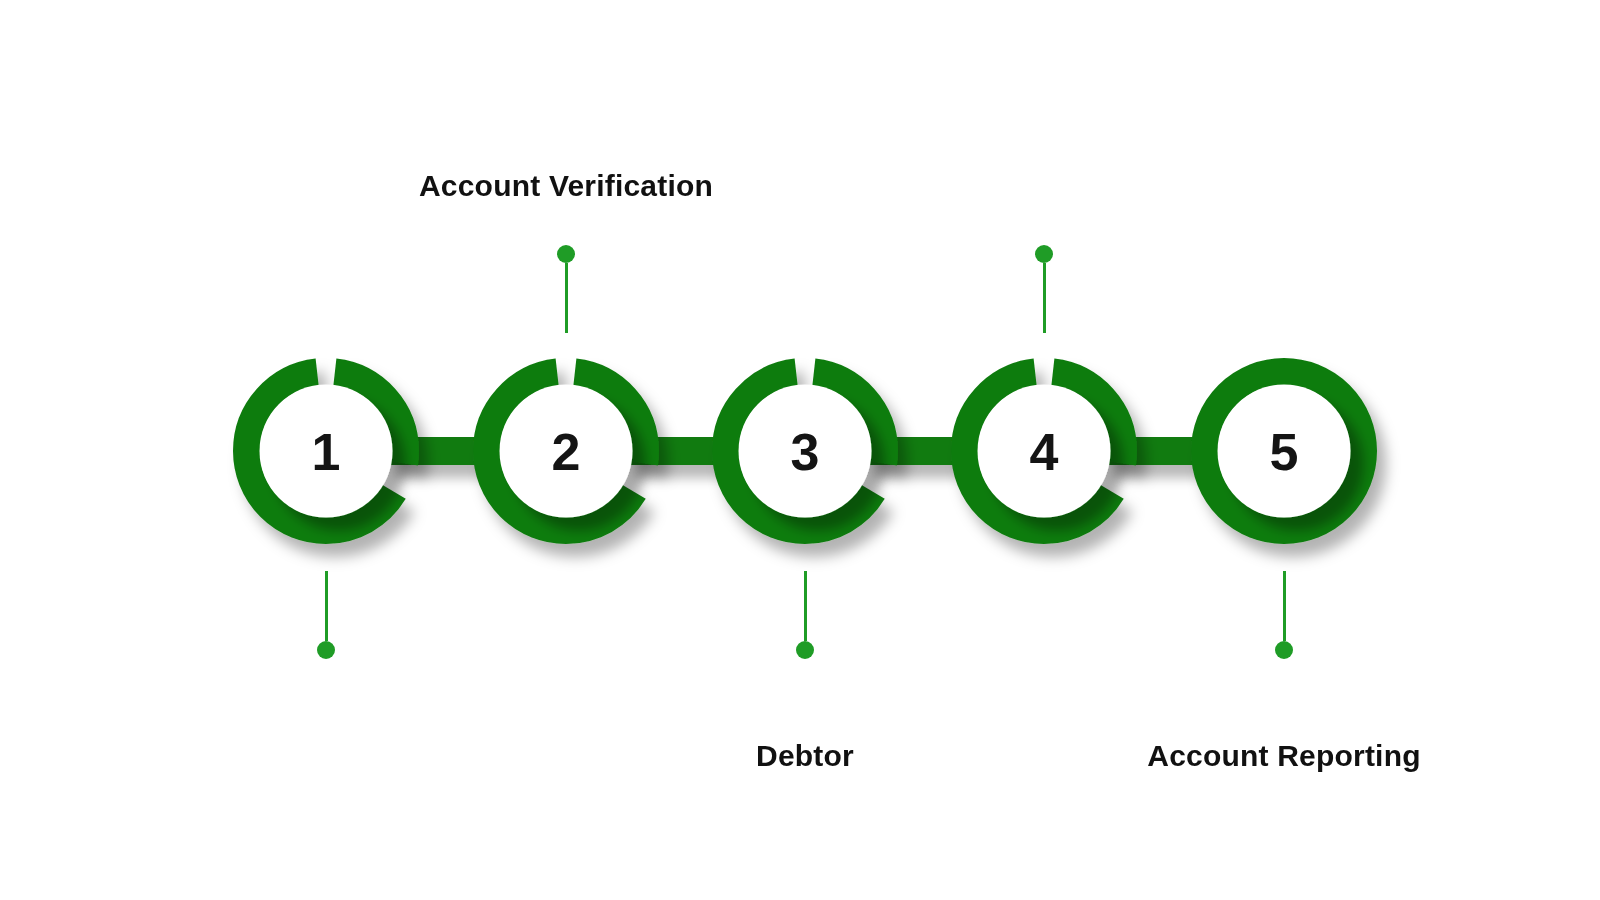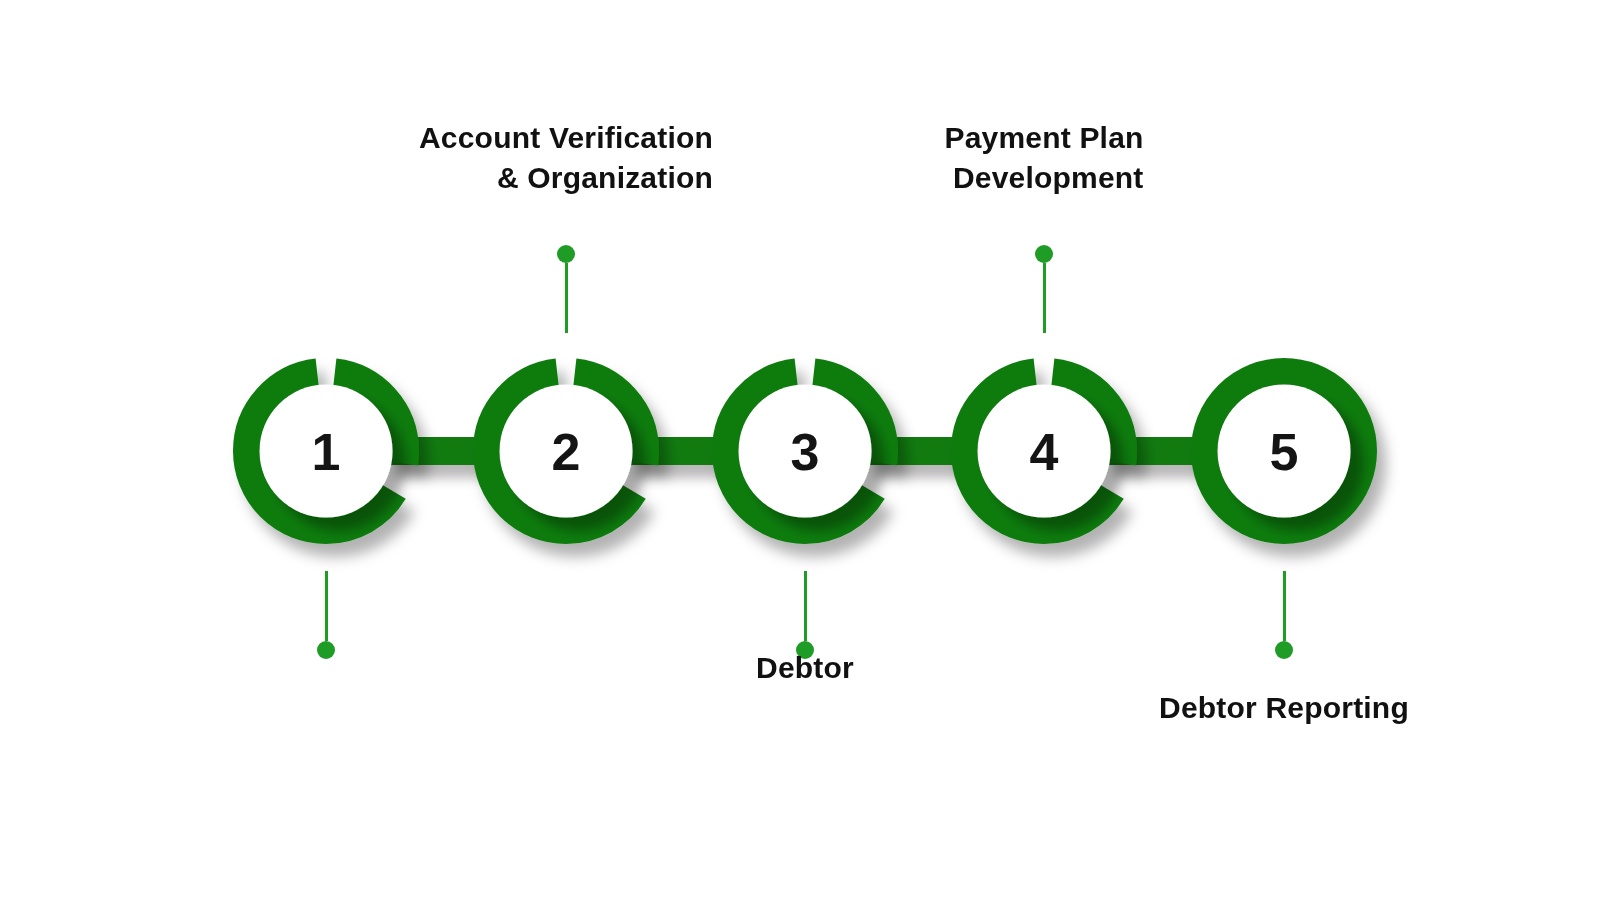--- a/index.html
+++ b/index.html
@@ -40,24 +40,25 @@
     background:var(--accent-green,#1f9c26);
   }
   .dot{
     position:absolute;width:18px;height:18px;border-radius:50%;
     background:var(--accent-green,#1f9c26);
   }
 
   
   .label{
     position:absolute;transform:translateX(-50%);
-    text-align:right;white-space:nowrap;
+    text-align:center;white-space:nowrap;
     font-size:30px;line-height:40px;font-weight:600;
     color:var(--text,#111111);
     letter-spacing:.2px;
+    margin-top:48px;
   }
 </style>
 </head>
 <body>
 
 <svg width="0" height="0" style="position:absolute" aria-hidden="true">
   <defs>
     <filter id="ringShadow" x="-30%" y="-30%" width="170%" height="170%">
       <feOffset in="SourceAlpha" dx="9" dy="13" result="o"></feOffset>
       <feGaussianBlur in="o" stdDeviation="7" result="b"></feGaussianBlur>
@@ -98,50 +99,45 @@
 
   <svg class="node" style="left:436px" viewBox="0 0 260 260">
     <circle class="ring notched" cx="130" cy="130" r="79.5" pathLength="360" filter="url(#ringShadow)"></circle>
     <circle class="disc" cx="130" cy="130" r="66.5" filter="url(#discShadow)"></circle>
     <text class="num" x="130" y="131">2</text>
   </svg>
   <div class="vline" style="left:565px;top:263px"></div>
   <div class="dot" style="left:557px;top:245px"></div>
   <div class="label" style="left:566px;top:118px">
     <div>Account Verification</div>
-    <div>&amp; Organization</div>
   </div>
 
   <svg class="node" style="left:675px" viewBox="0 0 260 260">
     <circle class="ring notched" cx="130" cy="130" r="79.5" pathLength="360" filter="url(#ringShadow)"></circle>
     <circle class="disc" cx="130" cy="130" r="66.5" filter="url(#discShadow)"></circle>
     <text class="num" x="130" y="131">3</text>
   </svg>
   <div class="vline" style="left:804px;top:571px"></div>
   <div class="dot" style="left:796px;top:641px"></div>
-  <div class="label" style="left:805px;top:648px">
+  <div class="label" style="left:805px;top:688px">
     <div>Debtor</div>
   </div>
 
   <svg class="node" style="left:914px" viewBox="0 0 260 260">
     <circle class="ring notched" cx="130" cy="130" r="79.5" pathLength="360" filter="url(#ringShadow)"></circle>
     <circle class="disc" cx="130" cy="130" r="66.5" filter="url(#discShadow)"></circle>
     <text class="num" x="130" y="131">4</text>
   </svg>
   <div class="vline" style="left:1043px;top:263px"></div>
   <div class="dot" style="left:1035px;top:245px"></div>
-  <div class="label" style="left:1044px;top:118px">
-    <div>Payment Plan</div>
-    <div>Development</div>
-  </div>
 
   <svg class="node" style="left:1154px" viewBox="0 0 260 260">
     <circle class="ring" cx="130" cy="130" r="79.5" pathLength="360" filter="url(#ringShadow)"></circle>
     <circle class="disc" cx="130" cy="130" r="66.5" filter="url(#discShadow)"></circle>
     <text class="num" x="130" y="131">5</text>
   </svg>
   <div class="vline" style="left:1283px;top:571px"></div>
   <div class="dot" style="left:1275px;top:641px"></div>
   <div class="label" style="left:1284px;top:688px">
-    <div>Debtor Reporting</div>
+    <div>Account Reporting</div>
   </div>
 
 </div>
 
 </body></html>

